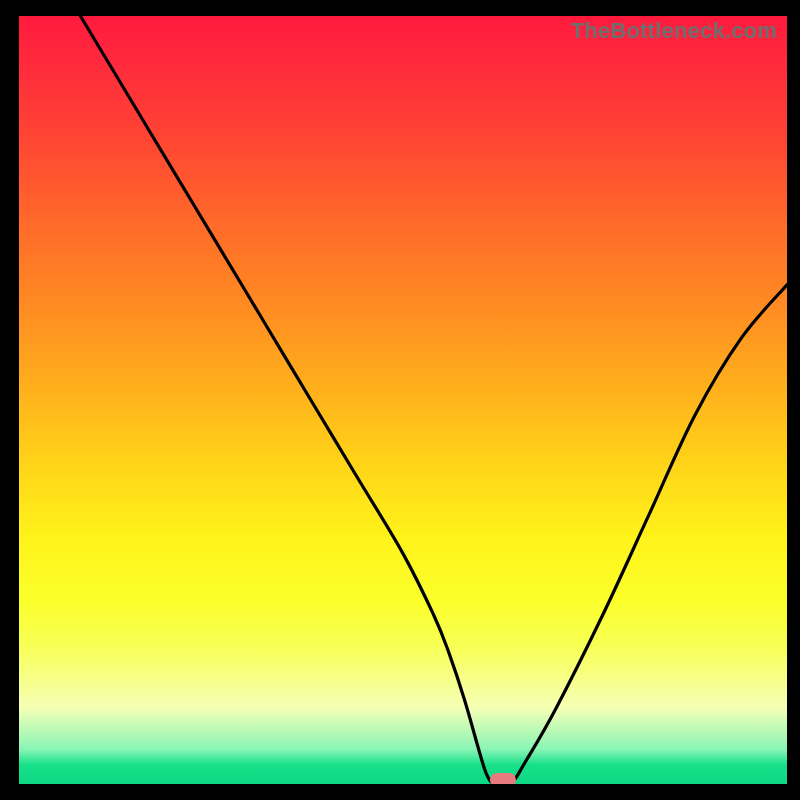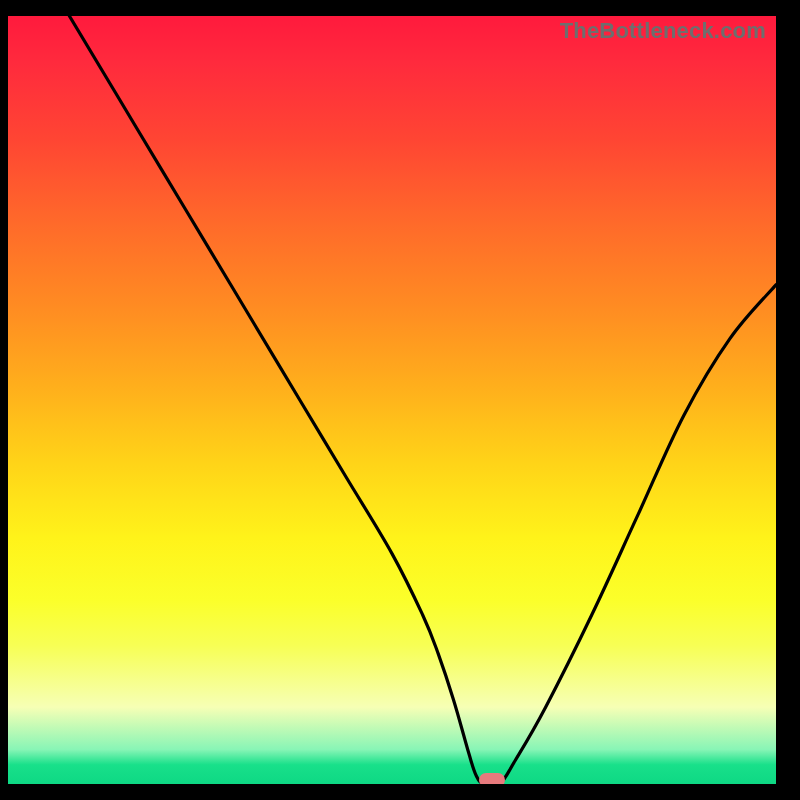--- a/index.html
+++ b/index.html
@@ -12,21 +12,21 @@
     font-family: Arial, Helvetica, sans-serif;
   }
   .stage {
     position: relative;
     width: 800px;
     height: 800px;
     background: #000;
   }
   .plot {
     position: absolute;
-    left: 8px;
+    left: 19px;
     top: 16px;
     width: 768px;
     height: 768px;
     overflow: hidden;
   }
   .gradient-bg {
     position: absolute;
     inset: 0;
     background: linear-gradient(
       to bottom,

